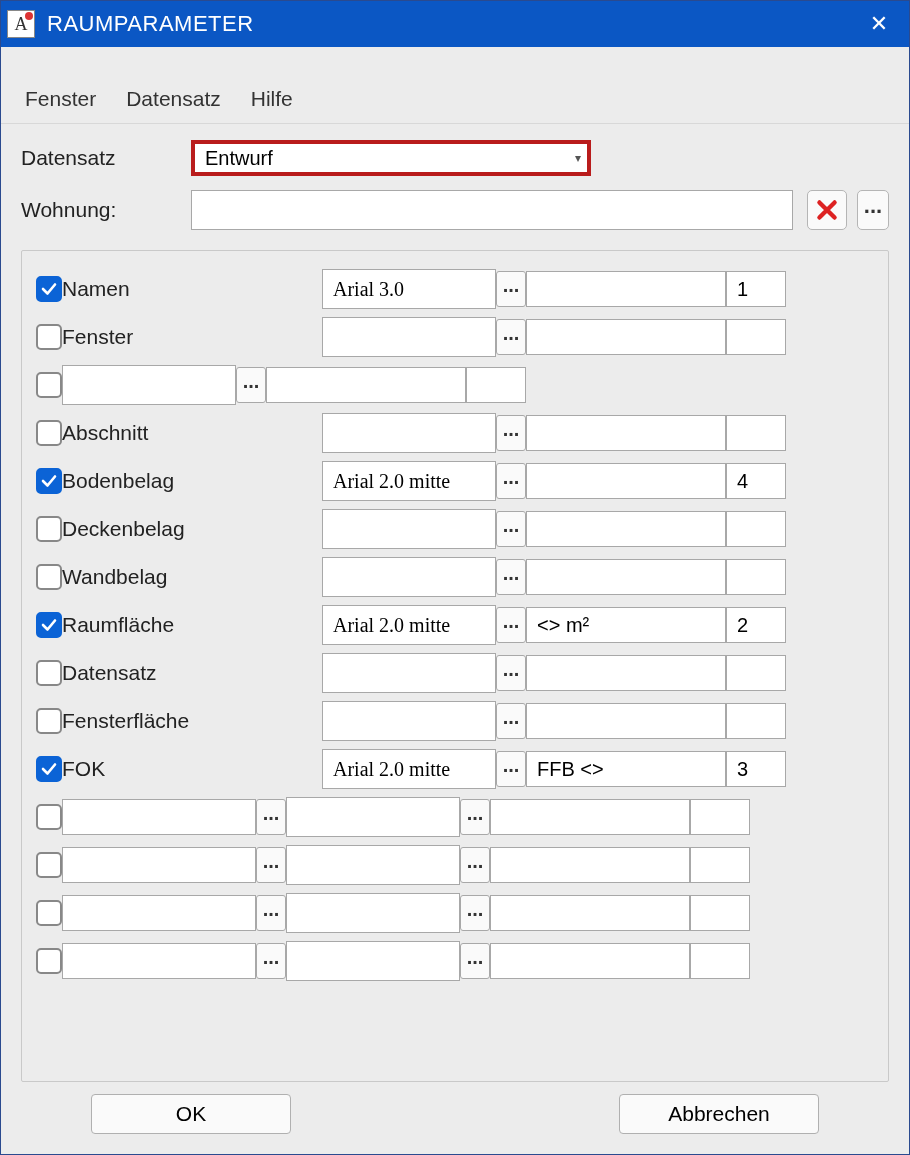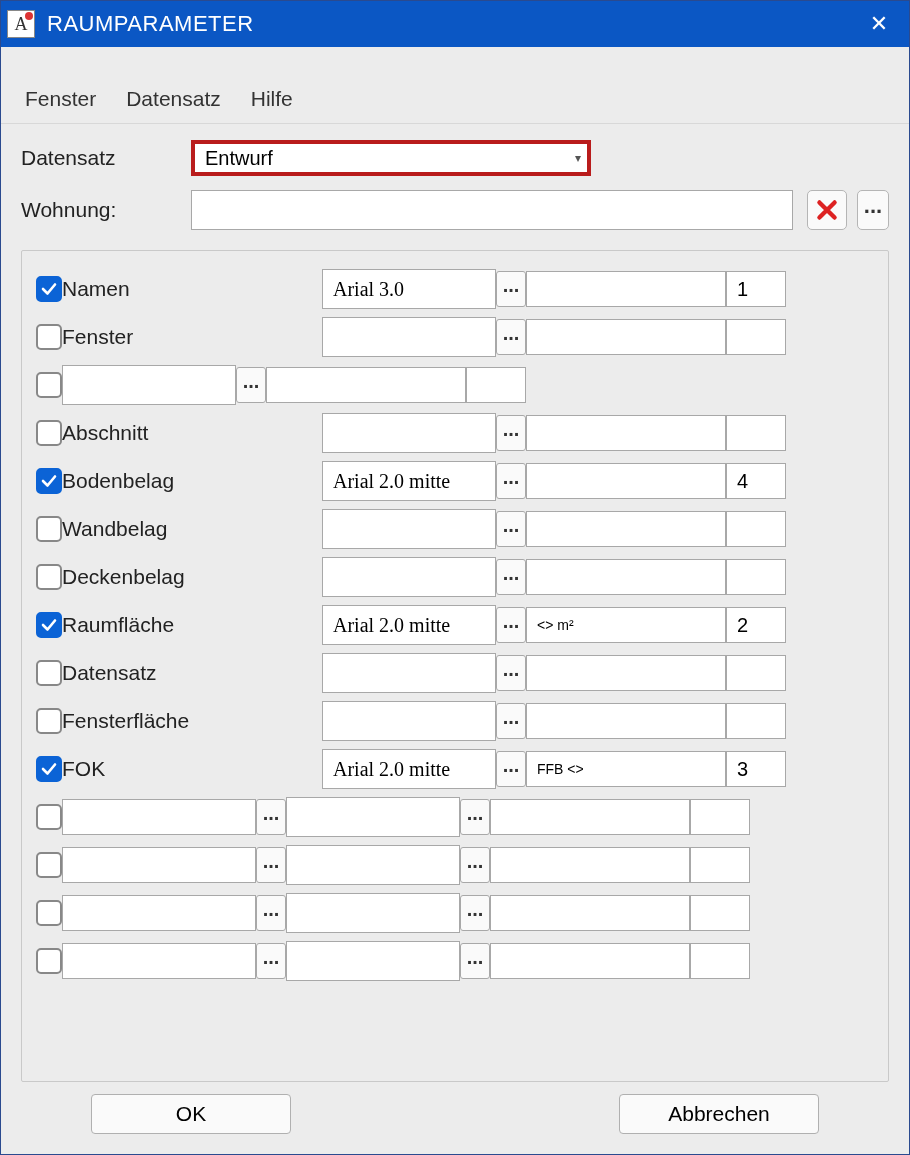--- a/index.html
+++ b/index.html
@@ -223,21 +223,21 @@
     background: #fff;
     font-size: 20px;
     padding: 0 10px;
     font-family: Liberation Serif, serif;
   }
   .col-format {
     width: 200px;
     height: 36px;
     border: 1px solid #a8a8a8;
     background: #fff;
-    font-size: 14px;
+    font-size: 20px;
     padding: 0 10px;
     font-family: inherit;
   }
   .col-order {
     width: 60px;
     height: 36px;
     border: 1px solid #a8a8a8;
     background: #fff;
     font-size: 20px;
     padding: 0 10px;
@@ -343,29 +343,29 @@
             </svg>
           </span>
           <span class="row-label">Bodenbelag</span>
           <input class="col-font" type="text" value="Arial 2.0 mitte" style="">
           <span class="small-ellipsis"></span>
           <input class="col-format" type="text" value="" style="">
           <input class="col-order" type="text" value="4" style="">
         </div>
         <div class="param-row">
           <span class="checkbox"></span>
+          <span class="row-label">Deckenbelag</span>
+          <input class="col-font" type="text" value="" style="">
+          <span class="small-ellipsis"></span>
+          <input class="col-format" type="text" value="" style="">
+          <input class="col-order" type="text" value="" style="">
+        </div>
+        <div class="param-row">
+          <span class="checkbox"></span>
           <span class="row-label">Wandbelag</span>
-          <input class="col-font" type="text" value="" style="">
-          <span class="small-ellipsis"></span>
-          <input class="col-format" type="text" value="" style="">
-          <input class="col-order" type="text" value="" style="">
-        </div>
-        <div class="param-row">
-          <span class="checkbox"></span>
-          <span class="row-label">Deckenbelag</span>
           <input class="col-font" type="text" value="" style="">
           <span class="small-ellipsis"></span>
           <input class="col-format" type="text" value="" style="">
           <input class="col-order" type="text" value="" style="">
         </div>
         <div class="param-row">
           <span class="checkbox checked">
             <svg viewBox="0 0 24 24">
               <path d="M4 12 L10 18 L20 6" stroke="#fff" stroke-width="3.5" fill="none" stroke-linecap="round" stroke-linejoin="round"></path>
             </svg>

